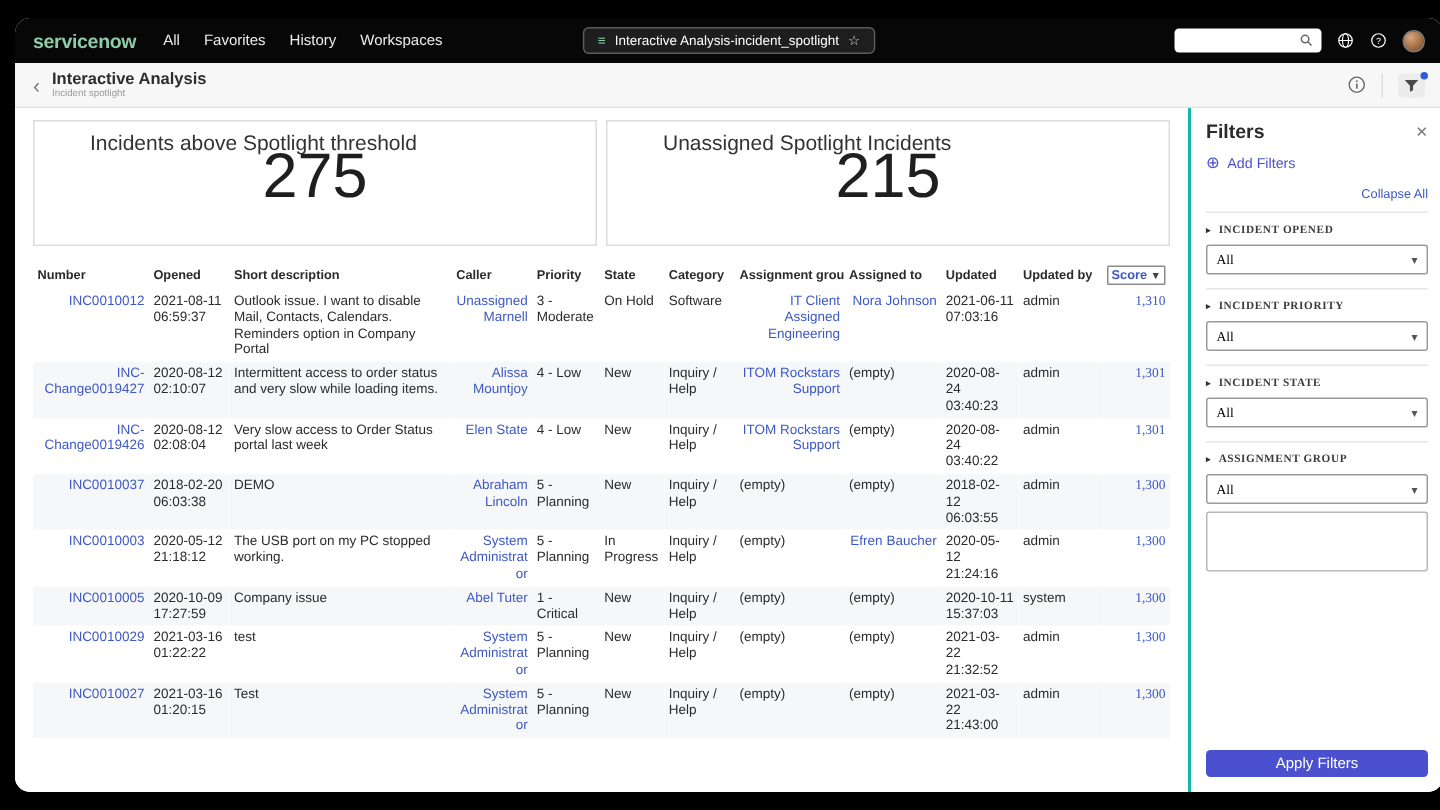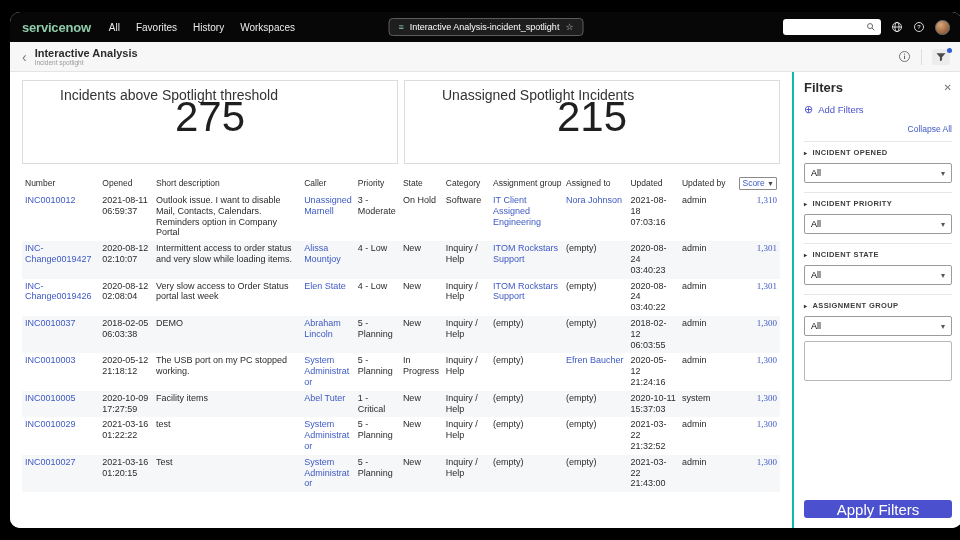--- a/index.html
+++ b/index.html
@@ -44,45 +44,45 @@
 
   .kpi-row{display:flex;gap:6px;margin-bottom:11px;}
   .kpi-card{flex:1;height:84px;border:1px solid #dcdcdc;background:#fff;position:relative;padding:6px 8px;}
   .kpi-label{font-size:14px;color:#333;padding-left:29px;}
   .kpi-value{position:absolute;top:12px;left:0;right:0;text-align:center;font-size:42px;font-weight:400;color:#1f1f1f;font-family:"Liberation Sans",sans-serif;}
 
   table{width:100%;border-collapse:collapse;table-layout:fixed;font-size:9px;color:#2b2b2b;}
   col.c1{width:72px}col.c2{width:50px}col.c3{width:138px}col.c4{width:50px}
   col.c5{width:42px}col.c6{width:40px}col.c7{width:44px}col.c8{width:68px}
   col.c9{width:60px}col.c10{width:48px}col.c11{width:52px}col.c12{width:42px}
-  th{text-align:left;font-weight:400;font-size:8.5px;padding:3px 3px 5px;white-space:nowrap;overflow:hidden;cursor:pointer;}
+  th{text-align:left;font-weight:700;font-size:8.5px;padding:3px 3px 5px;white-space:nowrap;overflow:hidden;cursor:pointer;}
   th.sorted{text-align:right;}
   th .th-caret{display:none;font-size:7px;}
   th.sorted .th-inner{border:1px solid #8a8a8a;border-radius:1px;padding:0 2px 1px;color:var(--link);}
   th.sorted .th-caret{display:inline;color:#444;}
   td{padding:2px 3px 3px;vertical-align:top;overflow:hidden;word-wrap:break-word;line-height:1.2;}
   tbody tr:nth-child(even){background:#f6f7f8;}
-  td.link{color:var(--link);cursor:pointer;}
+  td.link{color:var(--link);cursor:pointer;text-align:right;}
   td[data-f="score"]{text-align:right;font-family:Liberation Serif, serif;}
 
   
   .filters{width:170px;flex:none;border-left:2px solid #14b8a6;background:#fff;padding:8px 10px 10px;display:flex;flex-direction:column;min-height:0;}
   .f-head{display:flex;justify-content:space-between;align-items:center;margin-bottom:9px;}
   .f-title{font-size:13px;font-weight:700;color:#2b2b2b;}
   .f-close{font-size:10px;color:#777;cursor:pointer;}
   .f-add{color:var(--accent);font-size:9.5px;display:flex;align-items:center;gap:5px;margin:0 0 9px;cursor:pointer;}
   .f-add .plus{font-size:11px;line-height:1;}
   .f-collapse{text-align:right;color:var(--link);font-size:8.5px;margin-bottom:7px;cursor:pointer;}
-  .f-section{border-top:1px solid #e6e6e6;padding:6px 0 9px;}
+  .f-section{border-top:1px solid #e6e6e6;padding:6px 0 9px;font-family:Liberation Serif, serif;}
   .f-label-row{display:flex;align-items:center;gap:5px;font-size:7.5px;font-weight:700;color:#3c3c3c;letter-spacing:.4px;cursor:pointer;}
   .f-caret{font-size:6px;color:#333;}
   .f-select{margin-top:6px;height:20px;border:1px solid #9b9b9b;border-radius:2px;display:flex;align-items:center;justify-content:space-between;padding:0 6px;font-size:9px;background:#fff;cursor:pointer;}
   .f-select .dd-caret{color:#555;font-size:8px;}
   .f-extra{height:40px;border:1px solid #b8b8b8;border-radius:2px;margin-top:5px;background:#fff;}
-  .f-apply{margin-top:auto;height:18px;background:var(--accent);color:#fff;border:none;border-radius:3px;font-size:15px;font-family:"Liberation Sans",sans-serif;width:100%;cursor:pointer;}
+  .f-apply{margin-top:auto;height:18px;background:var(--accent);color:#fff;border:none;border-radius:3px;font-size:10px;font-family:"Liberation Sans",sans-serif;width:100%;cursor:pointer;}
 </style>
 </head>
 <body>
 
 <div class="window">
 
   <header class="topbar">
     <div class="logo">servicenow</div>
     <nav class="primary-nav">
         <span class="nav-item">All</span>
@@ -197,21 +197,21 @@
             <tr>
     <td data-f="number" class="link">INC0010012</td>
     <td data-f="opened">2021-08-11 06:59:37</td>
     <td data-f="desc">Outlook issue. I want to disable Mail, Contacts, Calendars. Reminders option in Company Portal</td>
     <td data-f="caller" class="link">Unassigned Marnell</td>
     <td data-f="priority">3 - Moderate</td>
     <td data-f="state">On Hold</td>
     <td data-f="category">Software</td>
     <td data-f="group" class="link">IT Client Assigned Engineering</td>
     <td data-f="assigned" class="link">Nora Johnson</td>
-    <td data-f="updated">2021-08-18 07:03:16</td>
+    <td data-f="updated">2021-06-11 07:03:16</td>
     <td data-f="updated_by">admin</td>
     <td data-f="score" class="link">1,310</td>
   </tr>
             <tr>
     <td data-f="number" class="link">INC-Change0019427</td>
     <td data-f="opened">2020-08-12 02:10:07</td>
     <td data-f="desc">Intermittent access to order status and very slow while loading items.</td>
     <td data-f="caller" class="link">Alissa Mountjoy</td>
     <td data-f="priority">4 - Low</td>
     <td data-f="state">New</td>
@@ -231,21 +231,21 @@
     <td data-f="state">New</td>
     <td data-f="category">Inquiry / Help</td>
     <td data-f="group" class="link">ITOM Rockstars Support</td>
     <td data-f="assigned">(empty)</td>
     <td data-f="updated">2020-08-24 03:40:22</td>
     <td data-f="updated_by">admin</td>
     <td data-f="score" class="link">1,301</td>
   </tr>
             <tr>
     <td data-f="number" class="link">INC0010037</td>
-    <td data-f="opened">2018-02-05 06:03:38</td>
+    <td data-f="opened">2018-02-20 06:03:38</td>
     <td data-f="desc">DEMO</td>
     <td data-f="caller" class="link">Abraham Lincoln</td>
     <td data-f="priority">5 - Planning</td>
     <td data-f="state">New</td>
     <td data-f="category">Inquiry / Help</td>
     <td data-f="group">(empty)</td>
     <td data-f="assigned">(empty)</td>
     <td data-f="updated">2018-02-12 06:03:55</td>
     <td data-f="updated_by">admin</td>
     <td data-f="score" class="link">1,300</td>
@@ -260,21 +260,21 @@
     <td data-f="category">Inquiry / Help</td>
     <td data-f="group">(empty)</td>
     <td data-f="assigned" class="link">Efren Baucher</td>
     <td data-f="updated">2020-05-12 21:24:16</td>
     <td data-f="updated_by">admin</td>
     <td data-f="score" class="link">1,300</td>
   </tr>
             <tr>
     <td data-f="number" class="link">INC0010005</td>
     <td data-f="opened">2020-10-09 17:27:59</td>
-    <td data-f="desc">Facility items</td>
+    <td data-f="desc">Company issue</td>
     <td data-f="caller" class="link">Abel Tuter</td>
     <td data-f="priority">1 - Critical</td>
     <td data-f="state">New</td>
     <td data-f="category">Inquiry / Help</td>
     <td data-f="group">(empty)</td>
     <td data-f="assigned">(empty)</td>
     <td data-f="updated">2020-10-11 15:37:03</td>
     <td data-f="updated_by">system</td>
     <td data-f="score" class="link">1,300</td>
   </tr>

